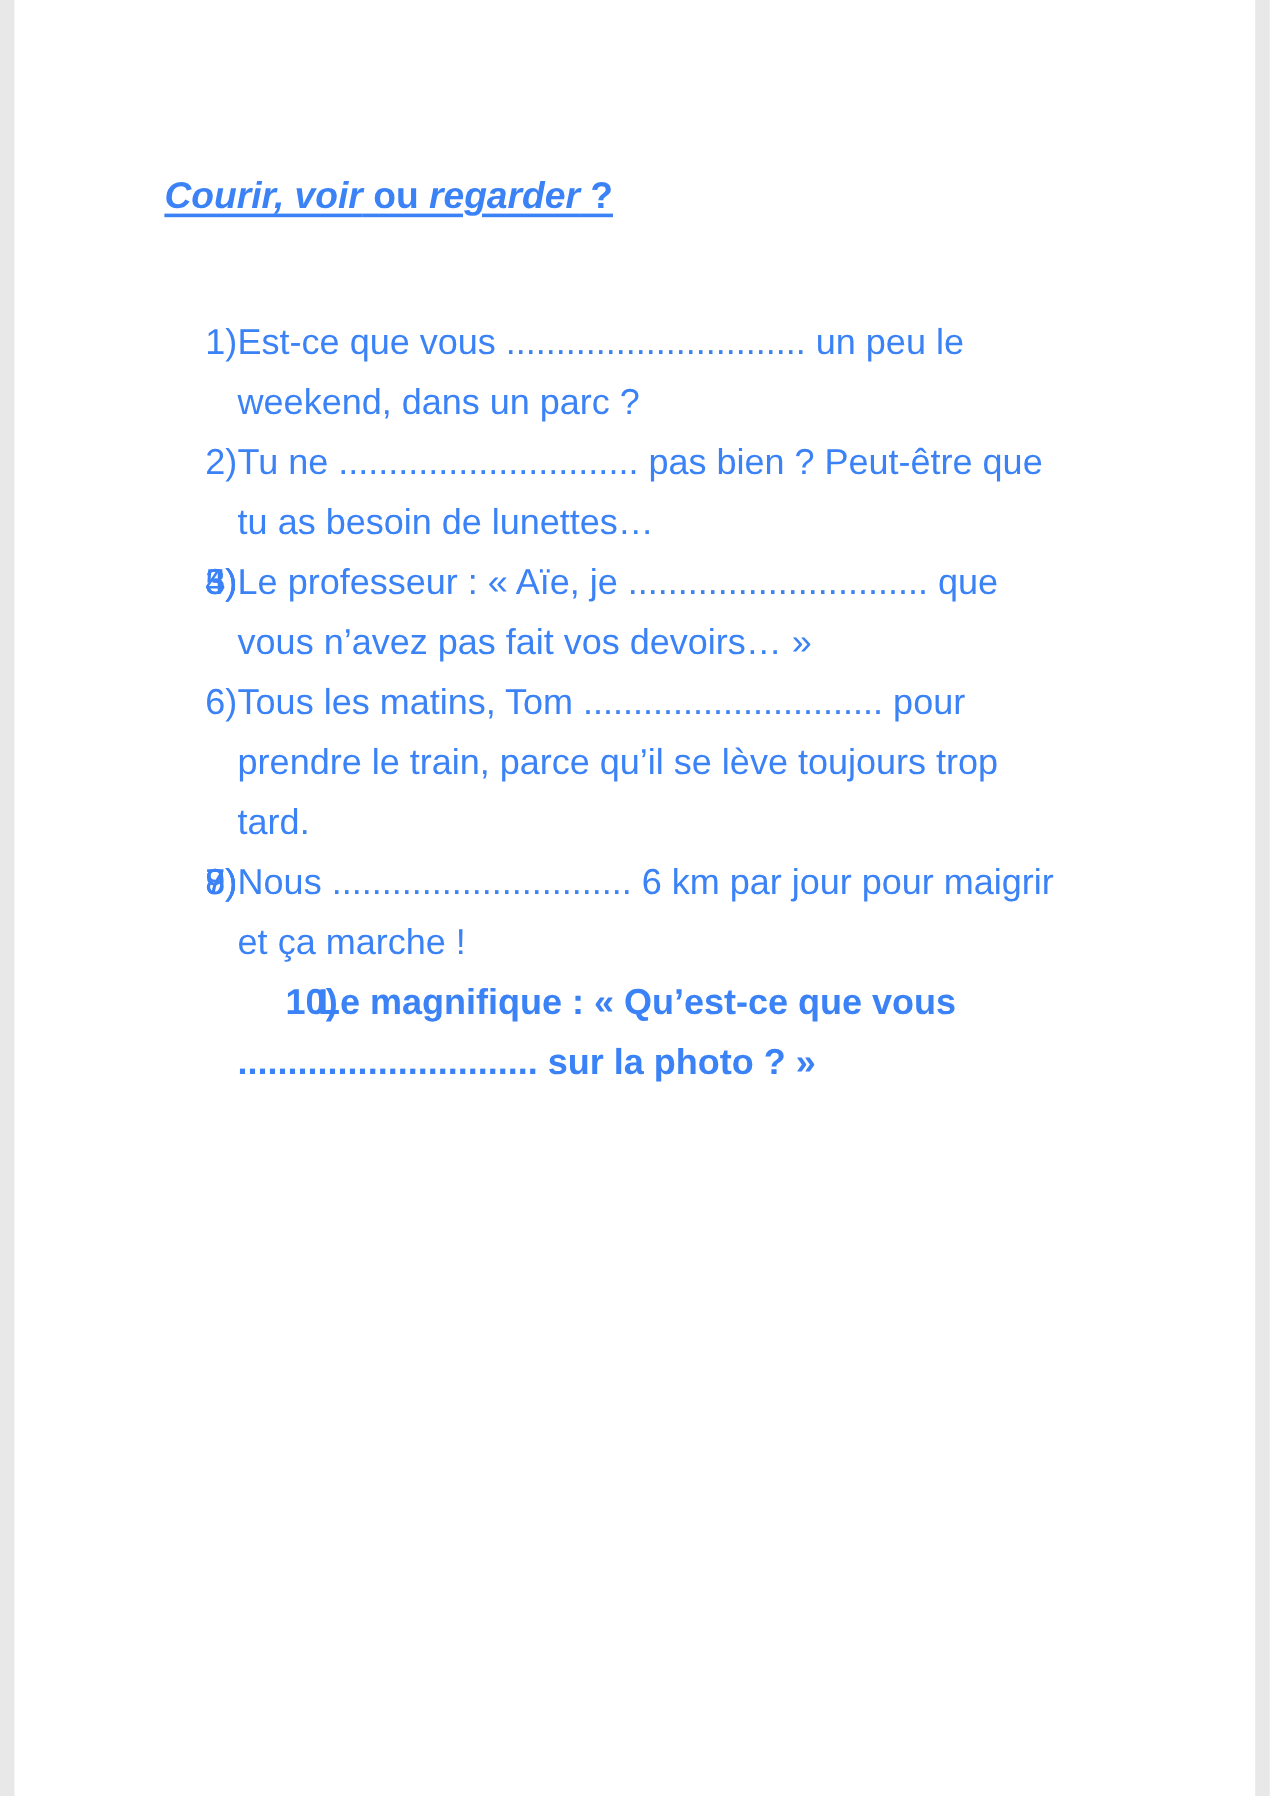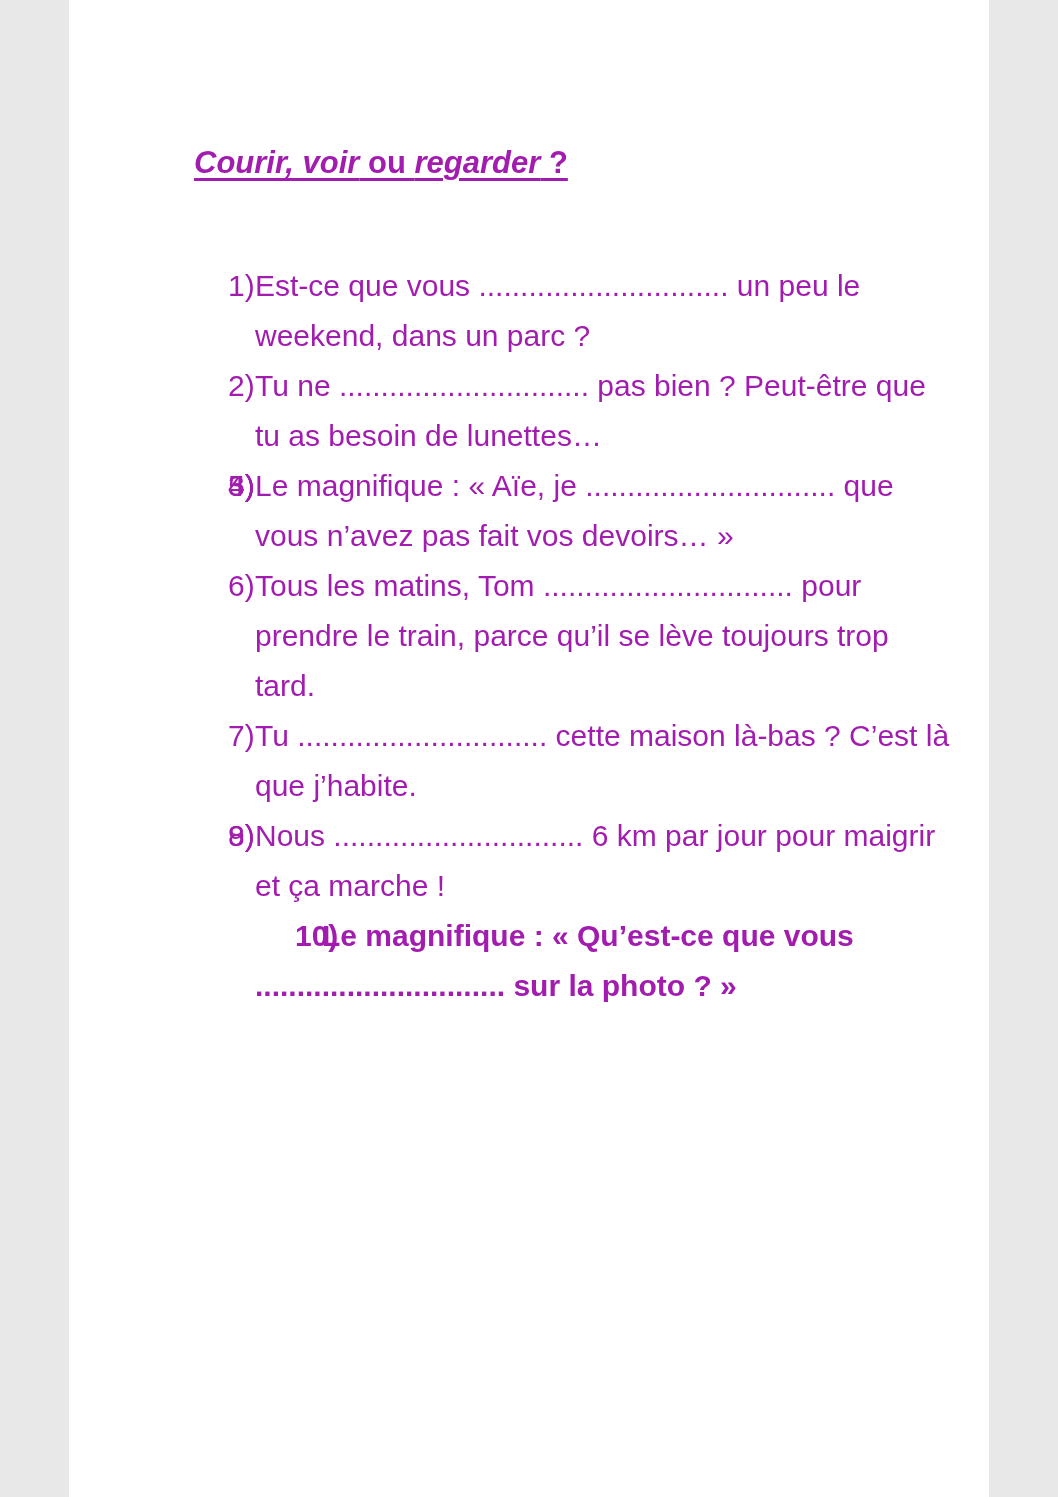--- a/index.html
+++ b/index.html
@@ -2,24 +2,24 @@
 <html><head>
 <meta charset="utf-8">
 <style>
   html, body {
     margin: 0;
     padding: 0;
     background: #e8e8e8;
   }
   .page {
     position: relative;
-    width: 920px;
+    width: 1034px;
     height: 1497px;
     background: #ffffff;
-    color: #a21caf;
+    color: #3b82f6;
     font-family: "Liberation Sans", sans-serif;
     overflow: hidden;
     margin: 0 auto;
   }
   .title {
     position: absolute;
     left: 125px;
     top: 124px;
     font-size: 31px;
     font-weight: bold;
@@ -63,27 +63,26 @@
 
   <h1 class="title"><span class="it">Courir, voir</span><span> ou </span><span class="it">regarder</span><span> ?</span></h1>
 
   <div class="exercise">
     <div class="item"><span class="num">1)</span><span class="txt">Est-ce que vous .............................. un peu le
 weekend, dans un parc ?</span></div>
     <div class="item"><span class="num">2)</span><span class="txt">Tu ne .............................. pas bien ? Peut-être que
 tu as besoin de lunettes…</span></div>
     <div class="item"><span class="num">3)</span></div>
     <div class="item"><span class="num">4)</span></div>
-    <div class="item"><span class="num">5)</span><span class="txt">Le magnifique : « Aïe, je .............................. que
+    <div class="item"><span class="num">5)</span><span class="txt">Le professeur : « Aïe, je .............................. que
 vous n’avez pas fait vos devoirs… »</span></div>
     <div class="item"><span class="num">6)</span><span class="txt">Tous les matins, Tom .............................. pour
 prendre le train, parce qu’il se lève toujours trop
 tard.</span></div>
-    <div class="item"><span class="num">7)</span><span class="txt">Tu .............................. cette maison là-bas ? C’est là
-que j’habite.</span></div>
+    <div class="item"><span class="num">7)</span></div>
     <div class="item"><span class="num">8)</span></div>
     <div class="item"><span class="num">9)</span><span class="txt">Nous .............................. 6 km par jour pour maigrir
 et ça marche !</span></div>
     <div class="item indent-first"><span class="num">10)</span><span class="txt">Le magnifique : «  Qu’est-ce que vous
 .............................. sur la photo ? »</span></div>
   </div>
 
 </div>
 
 </body></html>

